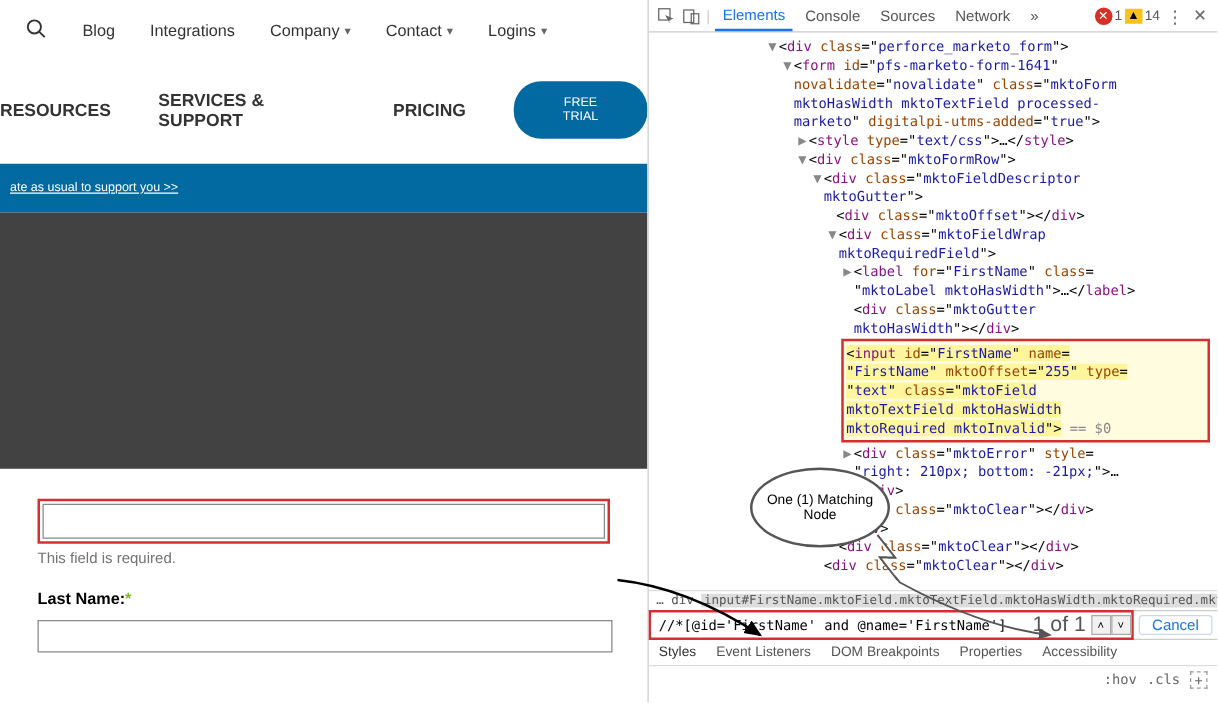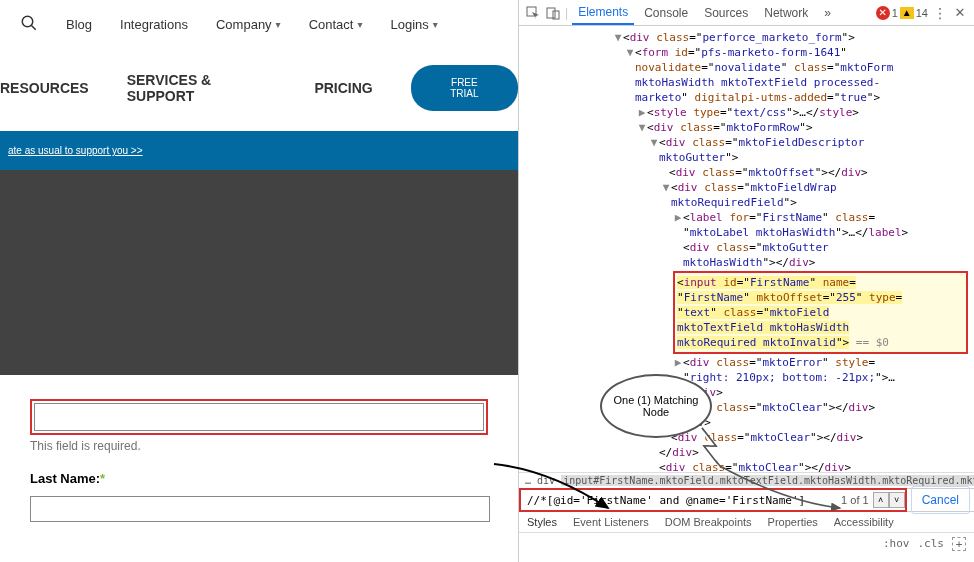--- a/index.html
+++ b/index.html
@@ -54,23 +54,23 @@
 .dt-elements .tri { color: #888; display: inline-block; width: 10px; text-align: center; }
 .dt-elements .hl-block { border: 2px solid #d62f2f; background: #fffcdf; padding: 2px 2px; margin: 1px 0; }
 .dt-elements .hl-line { background: #fff59d; display: inline; }
 .dt-dollar { color: #888; }
 
 .dt-breadcrumb { font-family: Menlo, Consolas, monospace; font-size: 10px; color: #555; padding: 2px 6px; border-top: 1px solid #ddd; height: 16px; white-space: nowrap; overflow: hidden; }
 
 .dt-search { display: flex; align-items: center; border-top: 1px solid #ccc; border-bottom: 1px solid #ccc; height: 24px; }
 .dt-search-wrap { border: 2px solid #d62f2f; display: flex; flex: 1; height: 24px; align-items: center; }
 .dt-search input { flex: 1; border: none; height: 18px; font-size: 11px; padding: 0 6px; outline: none; font-family: Menlo, Consolas, monospace; }
-.dt-search .count { font-size: 11px; color: #555; padding: 0 4px; }
+.dt-search .count { font-size: 17px; color: #555; padding: 0 4px; }
 .dt-search .nav-b { width: 16px; height: 16px; border: 1px solid #aaa; background: #f1f1f1; font-size: 9px; cursor: pointer; display:inline-flex; align-items:center; justify-content:center; }
-.dt-cancel { color: #1a73e8; font-size: 12px; padding: 0 10px; cursor: pointer; border: 1px solid #c7d8ef; border-radius: 3px; height: 28px; display: flex; align-items: center; margin: 0 4px; }
+.dt-cancel { color: #1a73e8; font-size: 12px; padding: 0 10px; cursor: pointer; border: 1px solid #c7d8ef; border-radius: 3px; height: 16px; display: flex; align-items: center; margin: 0 4px; }
 
 .dt-subtabs { display: flex; gap: 16px; font-size: 11px; color: #555; padding: 4px 8px; border-bottom: 1px solid #ddd; }
 .dt-subtabs .st { cursor: pointer; }
 .dt-subtabs .st.active { color: #333; }
 
 .dt-filter { display: flex; align-items: center; padding: 2px 8px; height: 22px; font-size: 11px; color: #888; }
 .dt-filter input { border: none; font-size: 11px; color: #888; width: 200px; font-style: italic; outline: none; }
 .dt-filter .right { margin-left: auto; display: flex; gap: 8px; font-family: Menlo, Consolas, monospace; font-style: normal; color: #666; }
 .dt-filter .plus { border: 1px dashed #999; width: 14px; height: 14px; display: inline-flex; align-items: center; justify-content: center; }
 
@@ -214,21 +214,20 @@
         <span class="hl-line"><span class="attr-v">mktoTextField mktoHasWidth</span></span><br>
         <span class="hl-line"><span class="attr-v">mktoRequired mktoInvalid</span>"&gt;</span> <span class="dt-dollar">== $0</span>
       </div>
     </div>
     <div class="ln" style="padding-left:154px"><span class="tri">▶</span>&lt;<span class="tg">div</span> <span class="attr-n">class</span>="<span class="attr-v">mktoError</span>" <span class="attr-n">style</span>=</div>
     <div class="ln" style="padding-left:164px">"<span class="attr-v">right: 210px; bottom: -21px;</span>"&gt;…</div>
     <div class="ln" style="padding-left:164px">&lt;/<span class="tg">div</span>&gt;</div>
     <div class="ln" style="padding-left:164px">&lt;<span class="tg">div</span> <span class="attr-n">class</span>="<span class="attr-v">mktoClear</span>"&gt;&lt;/<span class="tg">div</span>&gt;</div>
     <div class="ln" style="padding-left:152px">&lt;/<span class="tg">div</span>&gt;</div>
     <div class="ln" style="padding-left:152px">&lt;<span class="tg">div</span> <span class="attr-n">class</span>="<span class="attr-v">mktoClear</span>"&gt;&lt;/<span class="tg">div</span>&gt;</div>
-    <div class="ln" style="padding-left:140px">&lt;/<span class="tg">div</span>&gt;</div>
     <div class="ln" style="padding-left:140px">&lt;<span class="tg">div</span> <span class="attr-n">class</span>="<span class="attr-v">mktoClear</span>"&gt;&lt;/<span class="tg">div</span>&gt;</div>
 
   </div>
 
   <div class="dt-breadcrumb">… <span>div</span> <span style="background:#ddd;padding:0 2px">input#FirstName.mktoField.mktoTextField.mktoHasWidth.mktoRequired.mktoInvalid</span></div>
 
   <div class="dt-search">
     <div class="dt-search-wrap">
       <input value="//*[@id='FirstName' and @name='FirstName']" style="">
       <span class="count">1 of 1</span>

